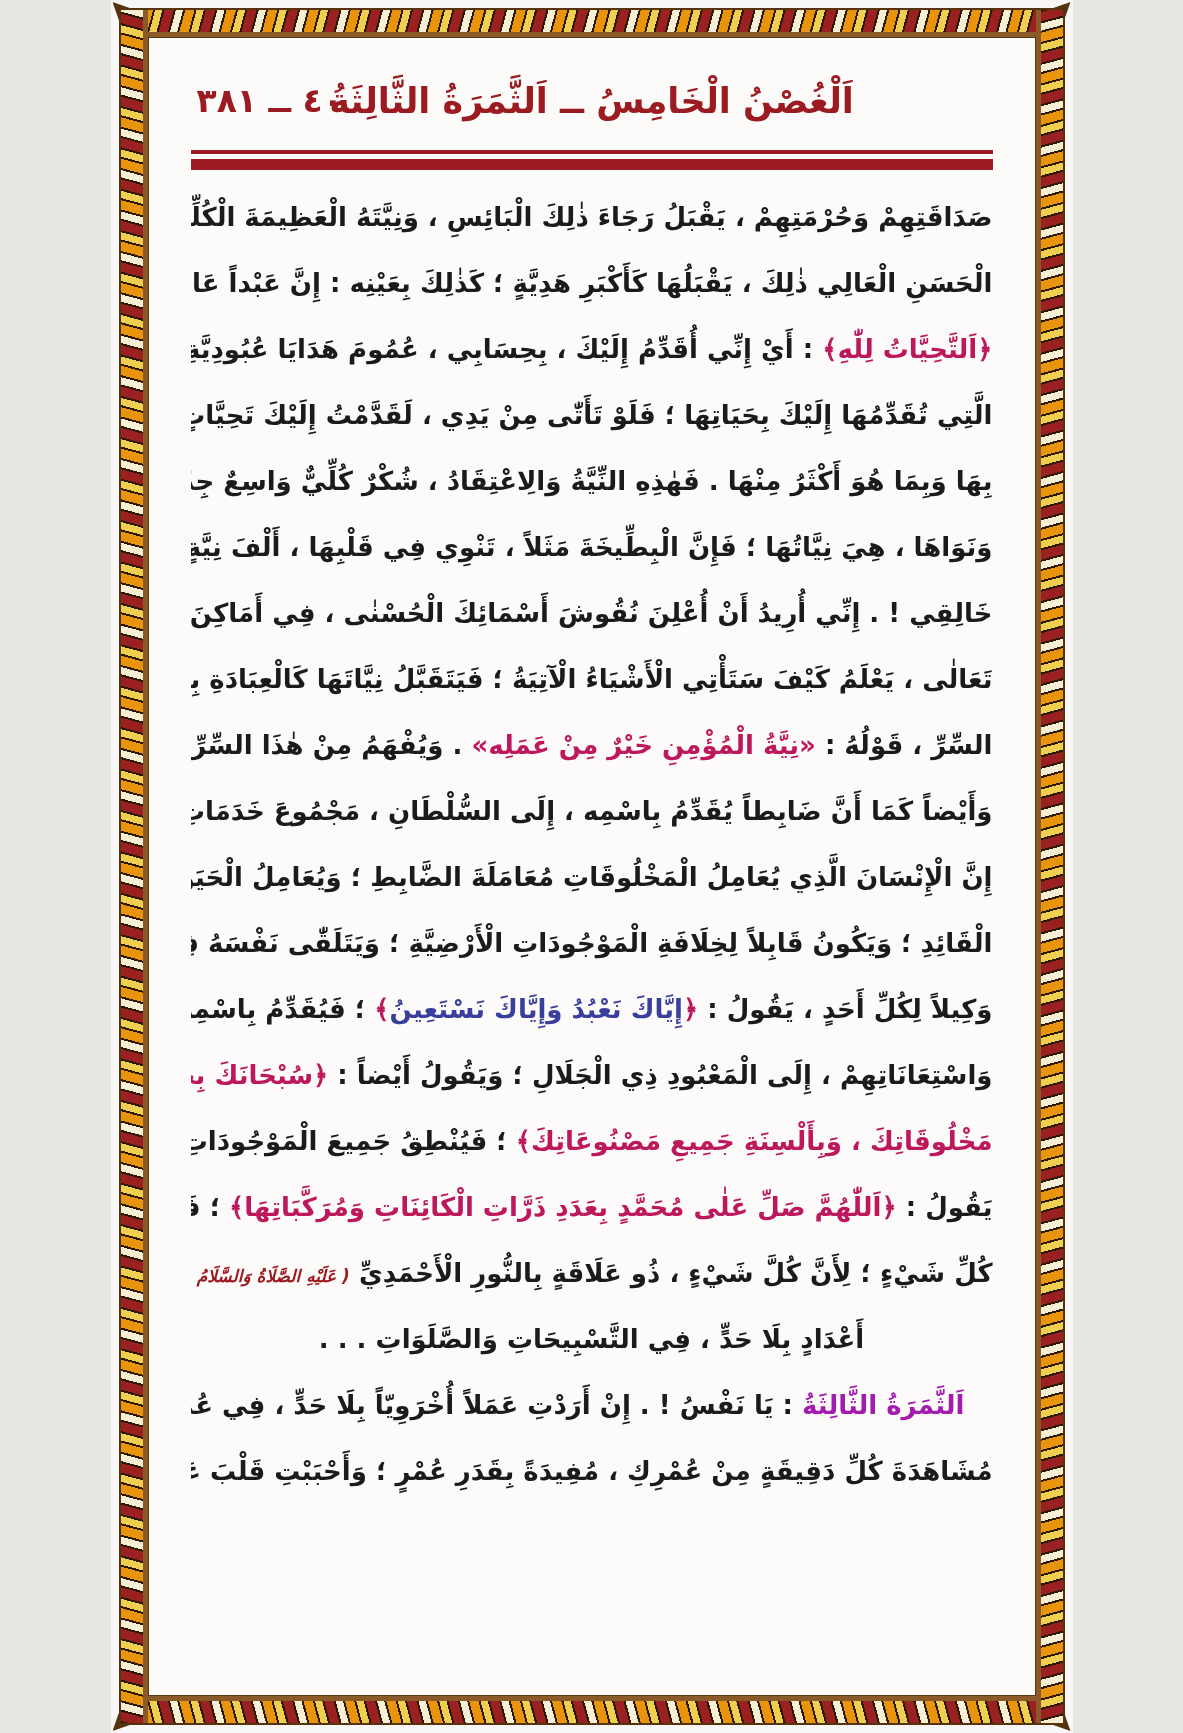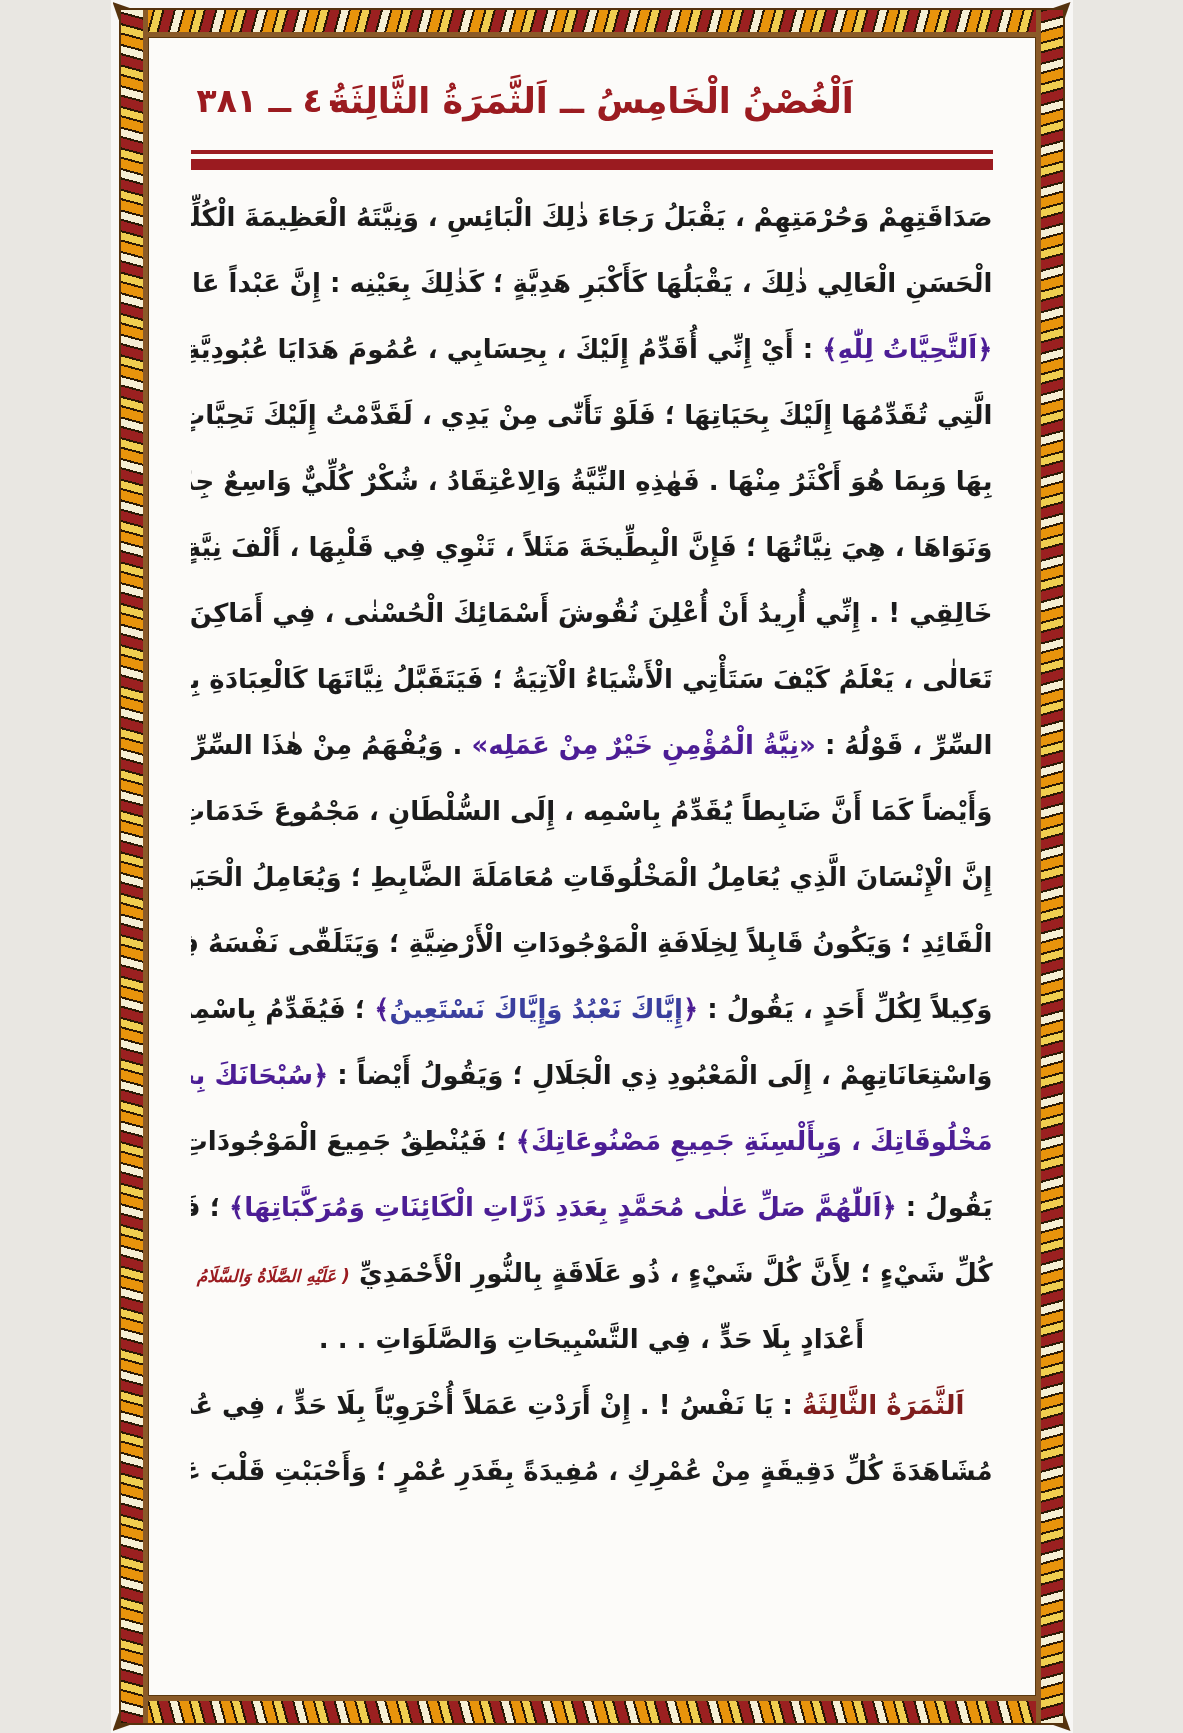--- a/index.html
+++ b/index.html
@@ -63,22 +63,22 @@
   .rule-thick{height:11px;background:#9b1b20;margin-top:5px;}
   
   .body{margin-top:14px;font-size:26px;font-weight:bold;color:#1b1b1b;}
   .line{
     height:66px;line-height:66px;
     overflow:hidden;white-space:nowrap;
   }
   .line.justify{text-align:justify;text-align-last:justify;}
   .line.center{text-align:center;text-align-last:center;}
   .seg-k{color:#1b1b1b;}
-  .seg-r{color:#4c1d95;margin-top:36px;}
-  .seg-rb{color:#7f1d1d;margin-top:37px;}
+  .seg-r{color:#be185d;margin-top:36px;}
+  .seg-rb{color:#a21caf;margin-top:37px;}
   .seg-b{color:#3a3f9e;margin-top:28px;}
   .seg-seal{color:#9b1b20;font-size:17px;font-style:italic;}
 </style>
 </head>
 <body>
 
 <div class="page">
   <div class="corner c-tl"></div>
   <div class="corner c-tr"></div>
   <div class="corner c-bl"></div>

